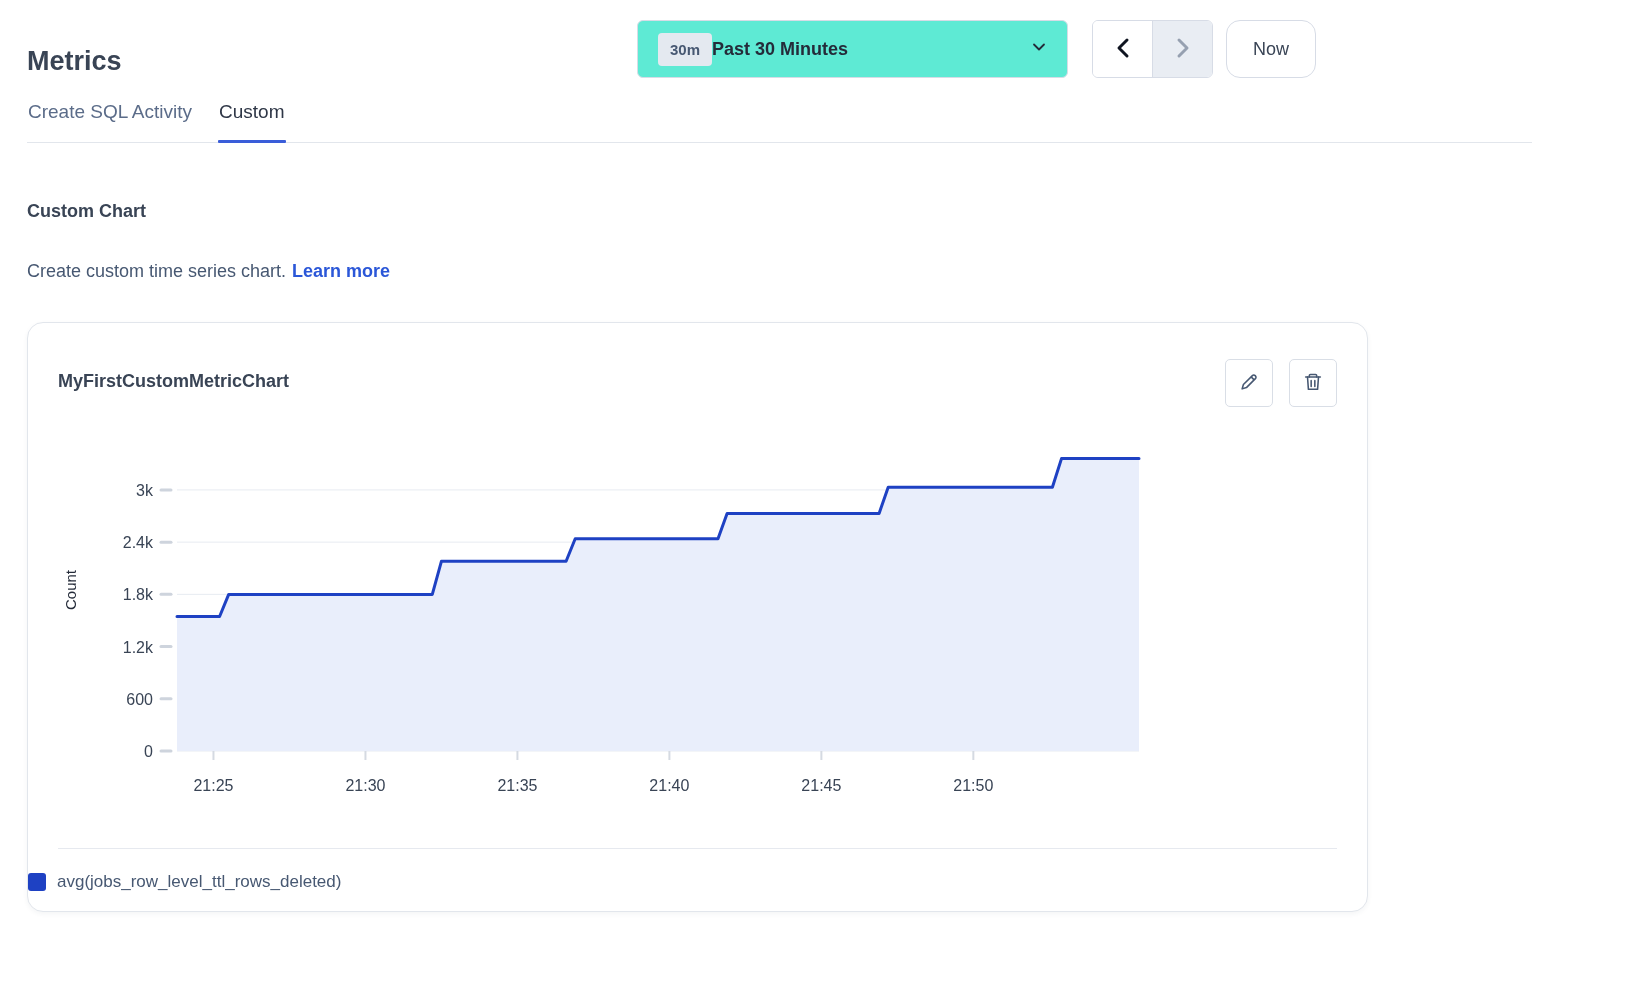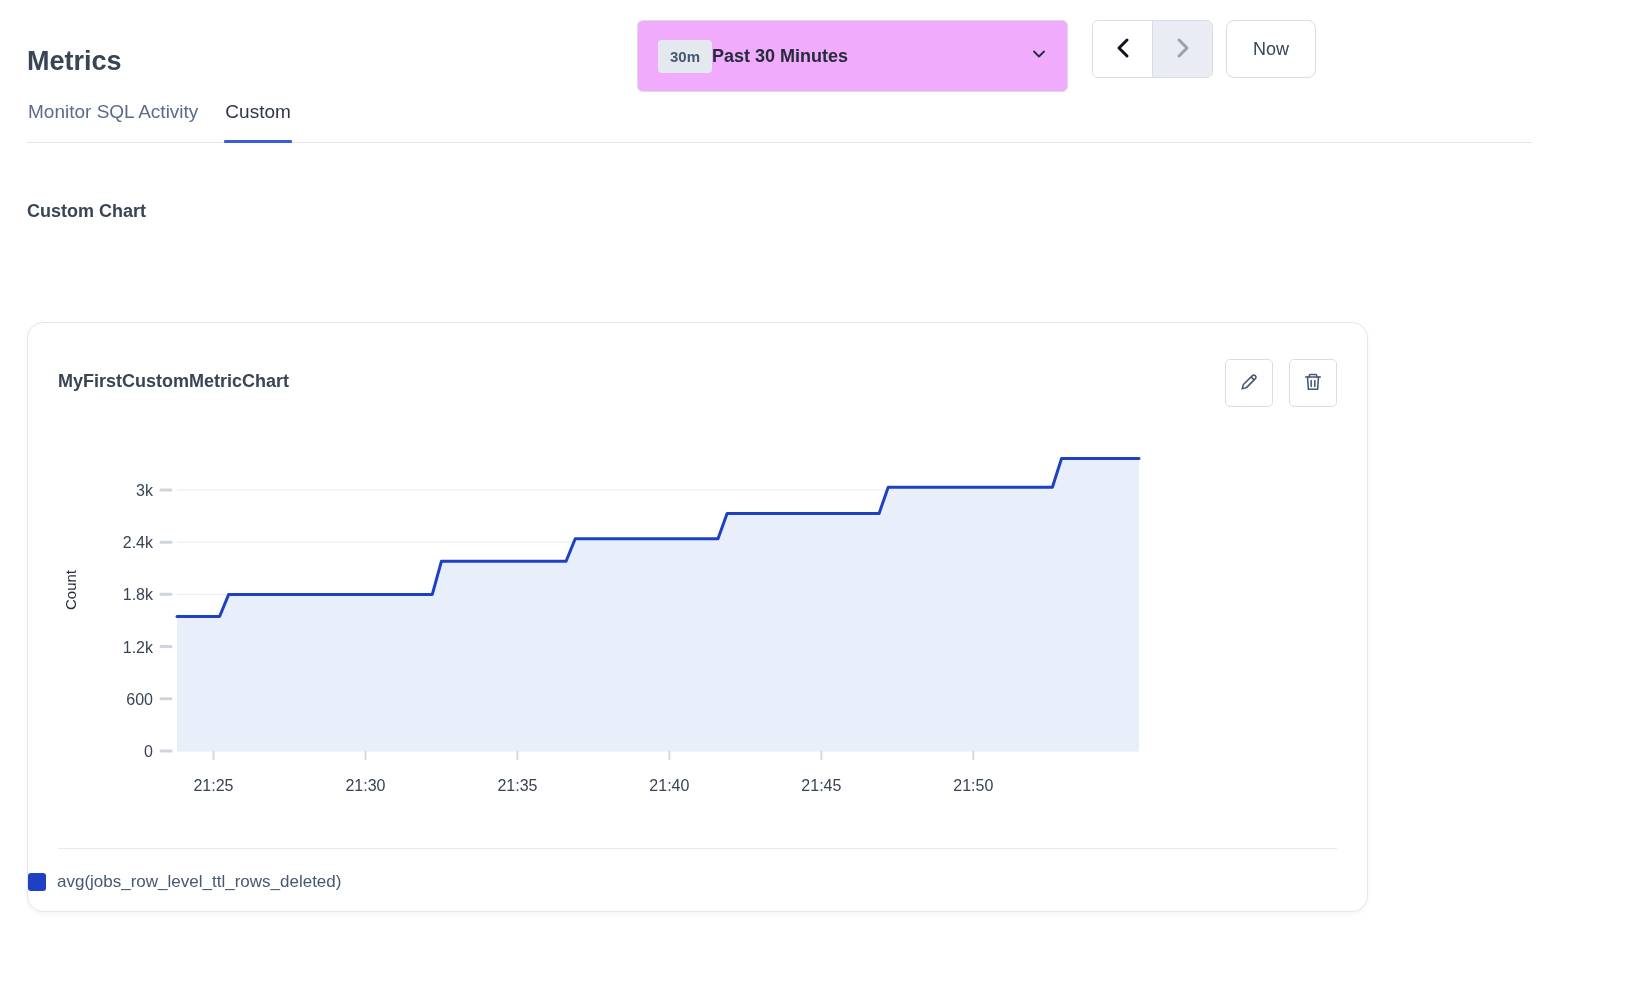--- a/index.html
+++ b/index.html
@@ -1,33 +1,33 @@
 <!DOCTYPE html>
 <html><head>
 <meta charset="utf-8">
 <style>
   html,body{margin:0;padding:0;background:#fff;}
   #app{position:relative;width:1650px;height:982px;background:#fff;overflow:hidden;
        font-family:"Liberation Sans",sans-serif;color:#394455;}
 
   
   .page-title{position:absolute;left:27px;top:28px;font-size:27px;font-weight:700;color:#394455;}
-  .time-picker{position:absolute;left:637px;top:20px;width:431px;height:72px;box-sizing:border-box;
-       background:#f0abfc;border:1px solid #d7dce6;border-radius:6px;display:flex;align-items:center;
+  .time-picker{position:absolute;left:637px;top:20px;width:431px;height:58px;box-sizing:border-box;
+       background:#5eead4;border:1px solid #d7dce6;border-radius:6px;display:flex;align-items:center;
        padding:0 20px;cursor:pointer;}
   .range-badge{background:#e4e9f0;color:#475872;font-weight:700;font-size:15px;
        padding:9px 12px;border-radius:4px;line-height:1;}
   .range-label{font-size:18px;font-weight:600;color:#242b39;}
   .time-picker .chev{margin-left:auto;}
   .arrow-group{position:absolute;left:1092px;top:20px;width:121px;height:58px;box-sizing:border-box;
        border:1px solid #d7dce6;border-radius:6px;display:flex;overflow:hidden;background:#fff;}
   .arrow-btn{flex:1;display:flex;align-items:center;justify-content:center;cursor:pointer;background:#fff;border:none;padding:0;}
   .arrow-btn.next{background:#e9edf3;border-left:1px solid #d7dce6;cursor:default;}
   .now-btn{position:absolute;left:1226px;top:20px;width:90px;height:58px;box-sizing:border-box;
-       background:#fff;border:1px solid #d7dce6;border-radius:8px;font-size:18px;font-weight:500;
+       background:#fff;border:1px solid #d7dce6;border-radius:14px;font-size:18px;font-weight:500;
        color:#394455;display:flex;align-items:center;justify-content:center;cursor:pointer;
        font-family:"Liberation Sans",sans-serif;}
 
   
   .tabs{position:absolute;left:27px;top:101px;width:1505px;display:flex;gap:25px;
        border-bottom:1px solid #e2e6ec;}
   .tab{position:relative;font-size:19px;color:#5b6c89;padding:0 1px 19px 1px;cursor:pointer;}
   .tab.active{color:#2f3747;font-weight:500;text-align:right;}
   .tab-underline{position:absolute;left:0;right:0;bottom:-1px;height:3px;background:#3a5dd9;border-radius:1px;}
 
@@ -87,29 +87,30 @@
             <path d="M5 3l8 8-8 8" stroke="#96a0b0" stroke-width="3" stroke-linecap="round" stroke-linejoin="round"></path>
           </svg>
       </span>
     </button>
   </div>
 
   <button class="now-btn">Now</button>
 
   <div class="tabs">
     <div class="tab">
-      <span>Monitor SQL Activity</span>
+      <span>Create SQL Activity</span>
     </div>
     <div class="tab active">
       <span>Custom</span>
       <span class="tab-underline"></span>
     </div>
   </div>
 
   <h2 class="section-heading">Custom Chart</h2>
+  <p class="section-desc"><span>Create custom time series chart.</span><a class="learn-more">Learn more</a></p>
 
 
   <div class="chart-card">
     <div class="card-title">MyFirstCustomMetricChart</div>
 
     <button class="icon-btn edit">
       <span>
         <svg width="22" height="22" viewBox="0 0 24 24" fill="none" stroke="#475872" stroke-width="1.7" stroke-linejoin="round">
           <path d="M4.5 19.5l1.4-4.7L15.7 5a2.1 2.1 0 0 1 3 0l.3.3a2.1 2.1 0 0 1 0 3l-9.8 9.8-4.7 1.4z"></path>
           <path d="M14.3 6.4l3.3 3.3"></path>

